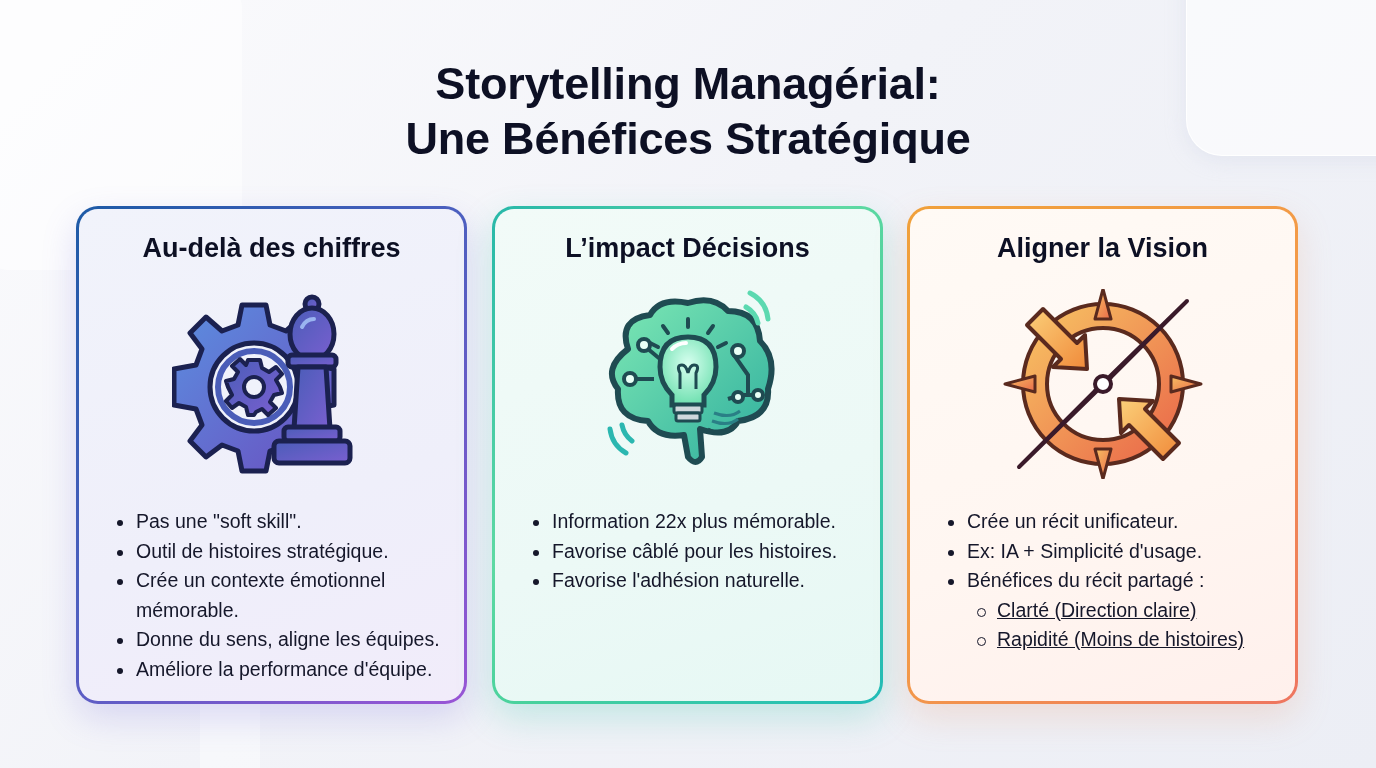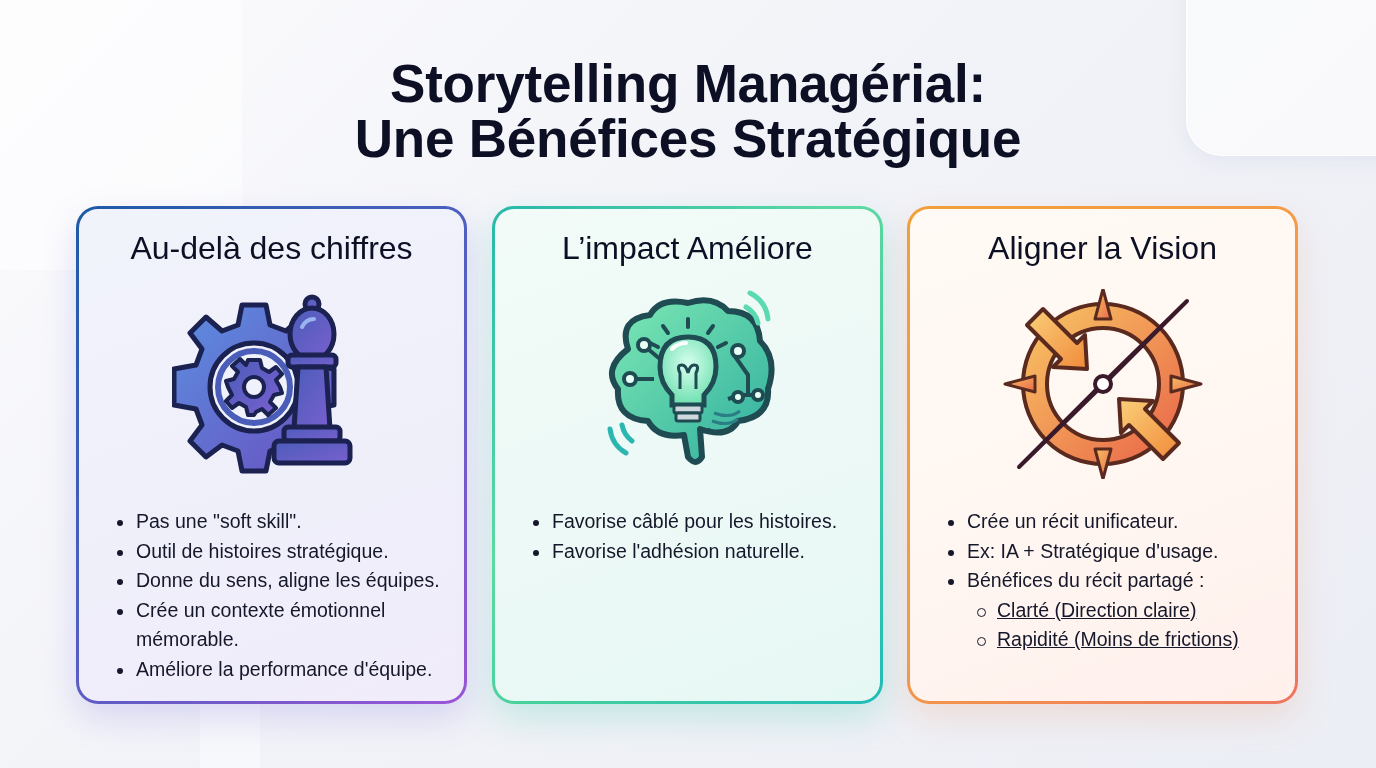--- a/index.html
+++ b/index.html
@@ -19,21 +19,21 @@
     background: rgba(255,255,255,0.6); border-radius: 0 0 0 36px;
     border: 1.5px solid rgba(255,255,255,0.95);
     box-shadow: 0 4px 20px rgba(200,205,225,0.35);
   }
   .bg-panel-bottom {
     position: absolute; left: 200px; top: 700px; width: 60px; height: 68px;
     background: rgba(255,255,255,0.4);
   }
   .title {
     position: absolute; left: 0; top: 56px; width: 1376px; text-align: center;
-    font-weight: 700; font-size: 53px; line-height: 55px; letter-spacing: -0.2px;
+    font-weight: 700; font-size: 45px; line-height: 55px; letter-spacing: -0.2px;
     color: #0d1024;
   }
   .card {
     position: absolute; top: 206px; width: 391px; height: 498px;
     border-radius: 22px; padding: 3px;
   }
   .card-inner {
     width: 100%; height: 100%; border-radius: 19px; position: relative;
   }
   .card-1 { left: 76px; background: linear-gradient(135deg, #1d5aa6 0%, #4d5fc0 45%, #9a55d6 100%);
@@ -41,21 +41,21 @@
   .card-1 .card-inner { background: linear-gradient(160deg, #f1f3fb 0%, #efeffa 60%, #f1ecfa 100%); }
   .card-2 { left: 492px; background: linear-gradient(135deg, #27b8a9 0%, #5ed9a3 40%, #48d19c 60%, #20bcb8 100%);
             box-shadow: 0 14px 34px rgba(60,200,170,0.25); }
   .card-2 .card-inner { background: linear-gradient(160deg, #f2fbf8 0%, #ecf9f6 60%, #e6f8f4 100%); }
   .card-3 { left: 907px; background: linear-gradient(135deg, #f0a03a 0%, #f39a48 50%, #ee7560 100%);
             box-shadow: 0 14px 34px rgba(230,150,110,0.22); }
   .card-3 .card-inner { background: linear-gradient(160deg, #fffaf5 0%, #fff6f1 60%, #fff0ec 100%); }
 
   .card-title {
     position: absolute; left: 0; top: 22px; width: 100%; text-align: center;
-    font-weight: 400; font-size: 32px; line-height: 34px; color: #0d1024;
+    font-weight: 700; font-size: 27px; line-height: 34px; color: #0d1024;
   }
   .icon-wrap {
     position: absolute; left: 50%; top: 80px; width: 200px; height: 190px;
     transform: translateX(-50%);
   }
   .icon-wrap svg { width: 100%; height: 100%; }
   .bullets {
     position: absolute; left: 36px; top: 298px; right: 14px;
     list-style: none; font-size: 19.5px; line-height: 29.5px; color: #15172a;
   }
@@ -120,30 +120,30 @@
           <path d="M126,78 L154,78 L158,140 L122,140 Z"></path>
           <rect x="112" y="138" width="56" height="14" rx="4"></rect>
           <rect x="102" y="152" width="76" height="22" rx="5"></rect>
         </g>
         <path d="M130,38 Q134,30 142,30" stroke="#9ab4f0" stroke-width="4" fill="none" stroke-linecap="round"></path>
       </svg>
     </div>
     <ul class="bullets">
       <li>Pas une "soft skill".</li>
       <li>Outil de histoires stratégique.</li>
+      <li style="padding-right:40px">Crée un contexte émotionnel mémorable.</li>
       <li>Donne du sens, aligne les équipes.</li>
-      <li style="padding-right:40px">Crée un contexte émotionnel mémorable.</li>
       <li>Améliore la performance d'équipe.</li>
     </ul>
   </div>
 </section>
 
 <section class="card card-2">
   <div class="card-inner">
-    <h2 class="card-title">L’impact Améliore</h2>
+    <h2 class="card-title">L’impact Décisions</h2>
     <div class="icon-wrap">
       <svg viewBox="0 0 200 190">
         <defs>
           <linearGradient id="g2" x1="0" y1="0" x2="1" y2="1">
             <stop offset="0" stop-color="#7de8b4"></stop>
               <stop offset="1" stop-color="#2fae9e"></stop>
           </linearGradient>
           <radialGradient id="g2b" cx="0.5" cy="0.4" r="0.6">
             <stop offset="0" stop-color="#d8fff0"></stop>
               <stop offset="1" stop-color="#6fe0b0"></stop>
@@ -184,20 +184,21 @@
           <path d="M162,4 Q178,12 180,30"></path>
           <path d="M158,18 Q168,24 170,34"></path>
         </g>
         <g stroke="#2bb7b0" stroke-width="5" fill="none" stroke-linecap="round">
           <path d="M22,140 Q24,156 38,164"></path>
           <path d="M34,136 Q36,146 44,152"></path>
         </g>
       </svg>
     </div>
     <ul class="bullets">
+      <li>Information 22x plus mémorable.</li>
       <li>Favorise câblé pour les histoires.</li>
       <li>Favorise l'adhésion naturelle.</li>
     </ul>
   </div>
 </section>
 
 <section class="card card-3">
   <div class="card-inner">
     <h2 class="card-title">Aligner la Vision</h2>
     <div class="icon-wrap">
@@ -230,19 +231,19 @@
         <circle cx="100" cy="95" r="8" fill="#fff" stroke="#3a1a2a" stroke-width="4"></circle>
 
         <g fill="url(#g3b)" stroke="#5a2a1e" stroke-width="4" stroke-linejoin="round">
           <path d="M22,28 L36,14 L70,48 L78,40 L80,74 L46,72 L54,64 L20,30 Z" transform="translate(4,6)"></path>
           <path d="M178,162 L164,176 L130,142 L122,150 L120,116 L154,118 L146,126 L180,160 Z" transform="translate(-4,-6)"></path>
         </g>
       </svg>
     </div>
     <ul class="bullets">
       <li>Crée un récit unificateur.</li>
-      <li>Ex: IA + Stratégique d'usage.</li>
+      <li>Ex: IA + Simplicité d'usage.</li>
       <li class="bold">Bénéfices du récit partagé :</li>
       <li class="sub">Clarté (Direction claire)</li>
-      <li class="sub">Rapidité (Moins de frictions)</li>
+      <li class="sub">Rapidité (Moins de histoires)</li>
     </ul>
   </div>
 </section>
 
 </body></html>

